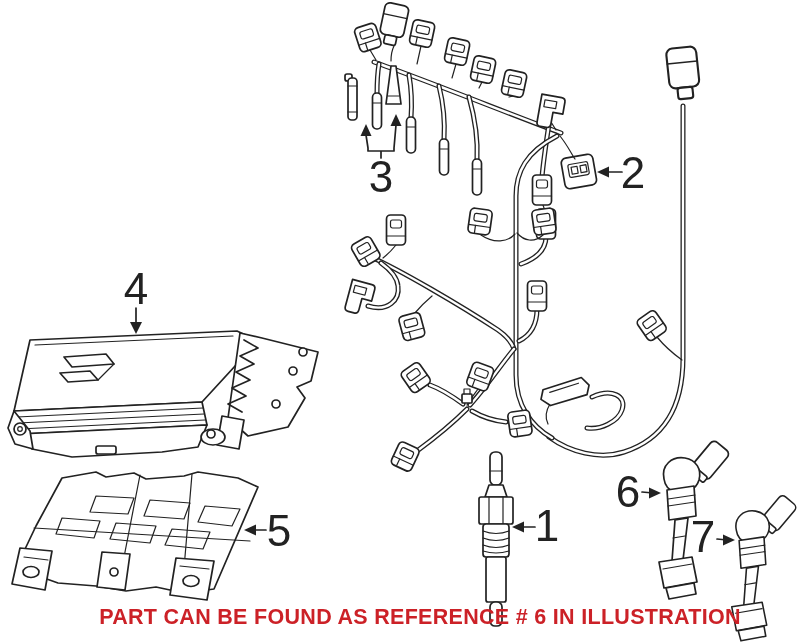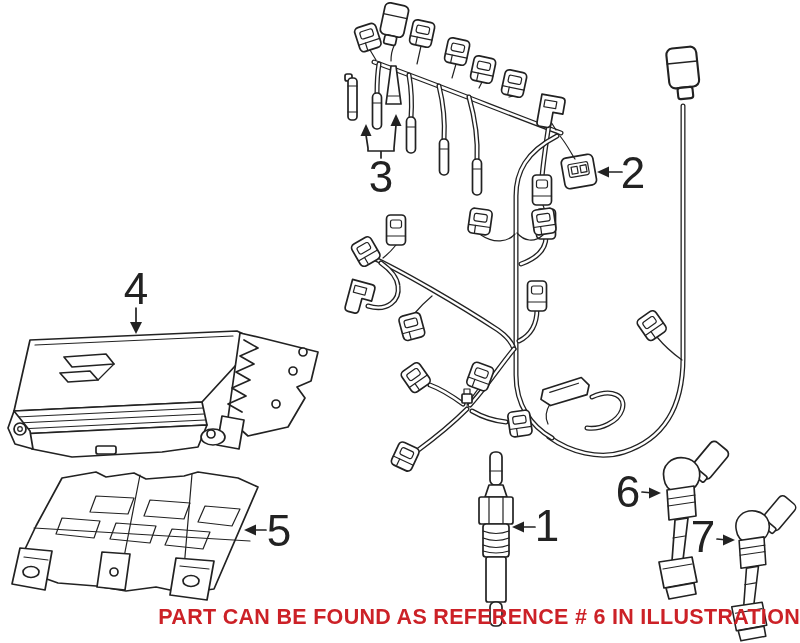--- a/index.html
+++ b/index.html
@@ -10,21 +10,21 @@
   .stage svg { position:absolute; left:0; top:0; }
   
   .ln   { fill:none; stroke:var(--line); stroke-width:1.7; stroke-linejoin:round; stroke-linecap:round; }
   .lnf  { fill:#ffffff; stroke:var(--line); stroke-width:1.7; stroke-linejoin:round; }
   .thin { stroke-width:1.2; }
   .wire     { fill:none; stroke:var(--line); stroke-width:5;   stroke-linecap:round; stroke-linejoin:round; }
   .wirecore { fill:none; stroke:#ffffff;     stroke-width:2.4; stroke-linecap:round; stroke-linejoin:round; }
   .num  { font-family:"Liberation Sans", sans-serif; font-size:44px; font-weight:400;
           fill:var(--line); text-anchor:middle; }
   .head { fill:var(--line); stroke:none; }
-  .caption { position:absolute; left:0; right:0; top:605px; text-align:right;
+  .caption { position:absolute; left:0; right:0; top:605px; text-align:center;
              font-family:"Liberation Sans", sans-serif; font-weight:bold; font-size:21.5px;
              letter-spacing:0.3px; color:var(--caption); white-space:nowrap;padding-left:40px; }
 </style>
 </head>
 <body>
 
 <div class="stage">
 <svg width="800" height="643" viewBox="0 0 800 643">
   <defs>
     <g id="conn">

